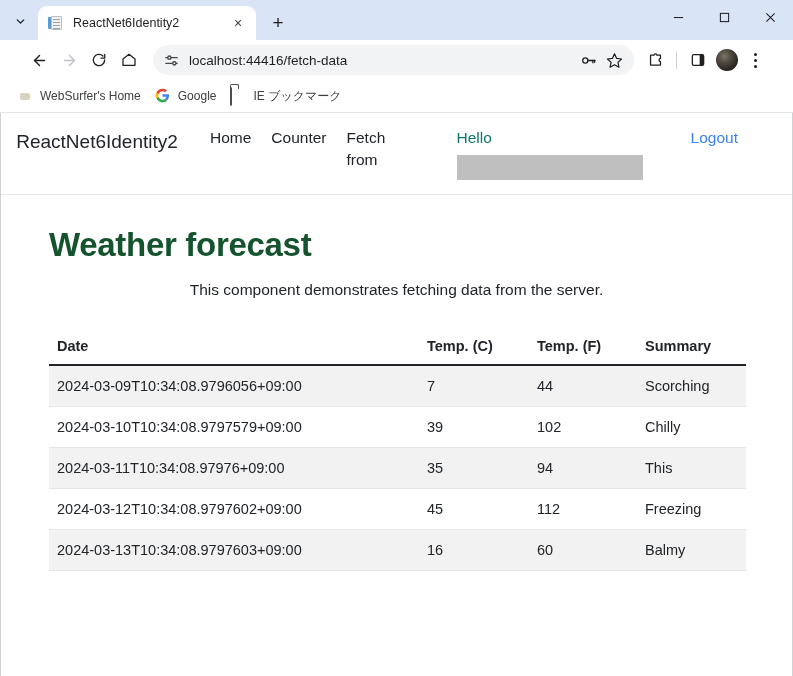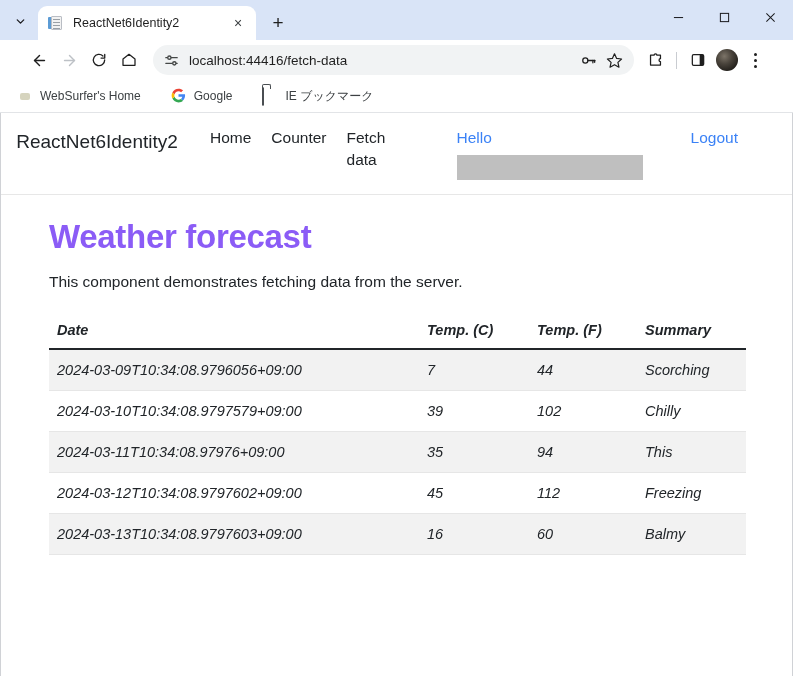--- a/index.html
+++ b/index.html
@@ -99,21 +99,21 @@
   }
   .kebab {
     width: 28px; height: 30px; display: flex; flex-direction: column;
     align-items: center; justify-content: center; gap: 3px; cursor: pointer;
   }
   .kebab i { width: 3px; height: 3px; border-radius: 50%; background: #1f1f1f; display: block; }
 
   
   .bookmarks {
     height: 33px; background: #ffffff; display: flex; align-items: center;
-    padding: 0 10px; gap: 16px; border-bottom: 1px solid #e2e4e7;
+    padding: 0 10px; gap: 0; border-bottom: 1px solid #e2e4e7;
   }
   .bm { display: flex; align-items: center; padding: 4px 7px; border-radius: 5px; cursor: pointer; }
   .bm-icon { width: 16px; height: 16px; flex: 0 0 16px; margin-right: 7px; position: relative; }
   .bm-label { font-size: 12px; color: #3c4043; white-space: nowrap; }
   .favicon-ws {
     width: 16px; height: 16px;
     background: linear-gradient(150deg,#6b6a55 0%,#3f4131 45%,#20221a 100%);
     border-radius: 2px; position: relative; overflow: hidden;
   }
   .favicon-ws:after {
@@ -152,36 +152,36 @@
   }
   .nav-links { display: flex; align-items: flex-start; margin-left: 29px; }
   .nav-link {
     font-size: 15.5px; color: #212529; line-height: 1.45; cursor: pointer;
     margin-right: 20px; max-width: 62px;
   }
   .nav-link.fetch { max-width: 46px; }
   .nav-hello {
     margin-left: 44px; display: flex; flex-direction: column;
   }
-  .nav-hello-label { font-size: 15.5px; color: #3b82f6; line-height: 1.45; }
+  .nav-hello-label { font-size: 15.5px; color: #0f766e; line-height: 1.45; }
   .redaction-bar { width: 186px; height: 25px; background: #bfbfbf; margin-top: 6px; }
   .nav-logout {
     margin-left: auto; font-size: 15.5px; color: #3b82f6; line-height: 1.45;
     cursor: pointer; padding-right: 42px;
   }
 
   
   .page-body { padding: 22px 48px 0 48px; }
   h1.page-title {
-    font-size: 33px; font-weight: 600; color: #8b5cf6;
-    letter-spacing: -0.3px; line-height: 1.2; margin-bottom: 16px;
-  }
-  .lede { font-size: 15.5px; color: #212529; margin-bottom: 24px; }
-
-  table.wx { width: 697px; border-collapse: collapse; font-style: italic; }
+    font-size: 33px; font-weight: 600; color: #14532d;
+    letter-spacing: -0.3px; line-height: 1.2; margin-bottom: 16px; margin-top: 8px;
+  }
+  .lede { font-size: 15.5px; color: #212529; margin-bottom: 32px; text-align: center; }
+
+  table.wx { width: 697px; border-collapse: collapse; }
   table.wx th {
     text-align: left; font-size: 14.5px; font-weight: 700; color: #212529;
     padding: 7px 8px 10px 8px; border-bottom: 2px solid #212529;
   }
   table.wx td {
     font-size: 14.5px; color: #212529; padding: 12px 8px;
     border-bottom: 1px solid #e6e6e6;
   }
   table.wx tbody tr:nth-child(odd) { background: #f2f2f2; }
   table.wx tbody tr:nth-child(even) { background: #ffffff; }
@@ -327,21 +327,21 @@
   </div>
 
   <div class="viewport">
 
     <header class="site-header">
       <div class="nav-row">
         <div class="brand">ReactNet6Identity2</div>
         <nav class="nav-links">
           <span class="nav-link">Home</span>
           <span class="nav-link">Counter</span>
-          <span class="nav-link fetch">Fetch data</span>
+          <span class="nav-link fetch">Fetch from</span>
         </nav>
         <div class="nav-hello">
           <span class="nav-hello-label">Hello</span>
           <span class="redaction-bar"></span>
         </div>
         <span class="nav-logout">Logout</span>
       </div>
     </header>
 
     <main class="page-body">

